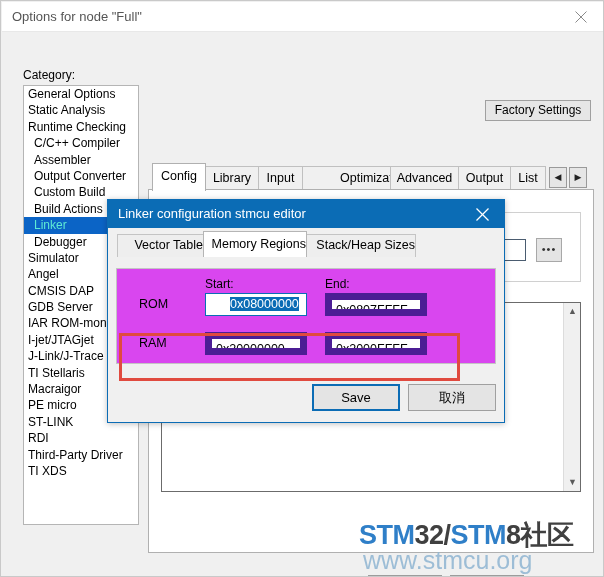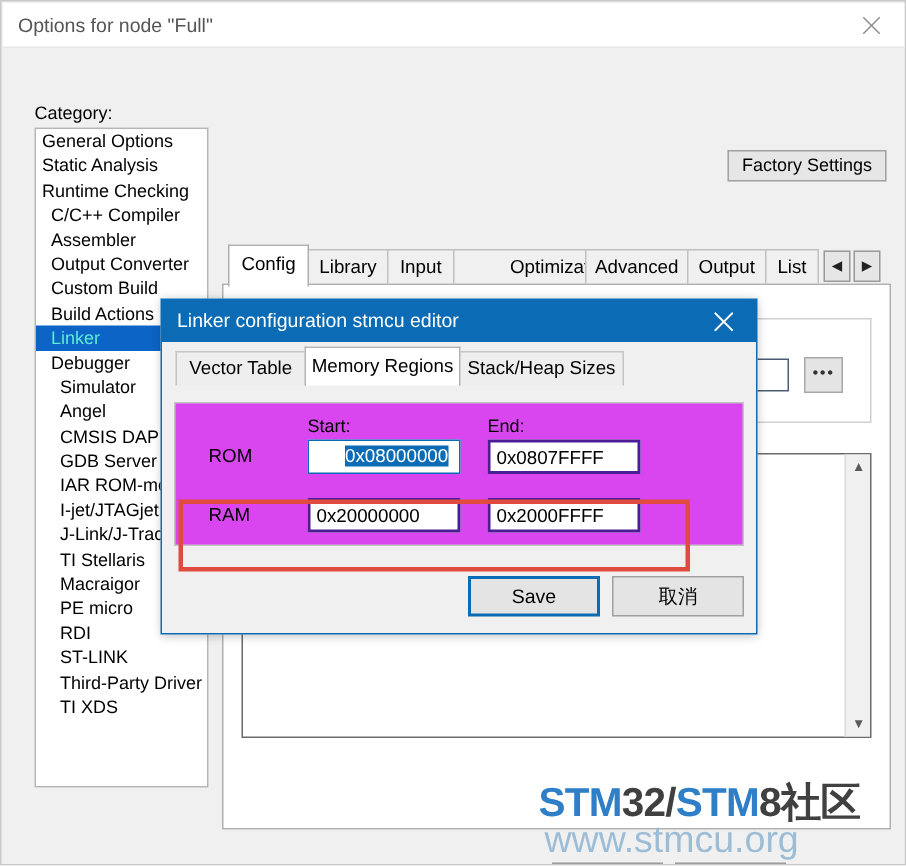--- a/index.html
+++ b/index.html
@@ -57,21 +57,21 @@
     overflow: hidden;
     font-size: 12px;
   }
   .cat-item {
     height: 16.4px; line-height: 16.4px;
     padding-left: 4px; color: #000;
     white-space: nowrap;
     cursor: default;
   }
   .cat-item.indent1 { padding-left: 10px; }
-  .cat-item.indent2 { padding-left: 16px; }
+  .cat-item.indent2 { padding-left: 4px; }
   .cat-item.selected { background: #0b64c6; color: #5eead4; }
 
   
   .factory-btn {
     position: absolute; left: 483px; top: 68px;
     width: 106px; height: 21px;
     background: #e6e6e6;
     border: 1px solid #a0a0a0;
     font-size: 12px; color: #000;
     text-align: center; line-height: 19px;
@@ -243,21 +243,21 @@
     width: 396px; height: 194px;
     background: #f0f0f0;
   }
   .mtab {
     position: absolute; top: 6px;
     height: 23px;
     background: #eeeeee;
     border: 1px solid #c4c4c4;
     border-bottom: none;
     font-size: 12.5px; color: #000;
-    text-align: center; line-height: 21px;
+    text-align: right; line-height: 21px;
     white-space: nowrap; cursor: default;
   }
   .mtab.active {
     top: 3px; height: 26px;
     background: #ffffff;
     border-color: #b5b5b5;
     line-height: 24px; z-index: 3;
   }
   .mtab-panel {
     position: absolute; left: 8px; top: 40px;
@@ -271,21 +271,21 @@
     font-size: 12px; color: #000;
   }
   .row-label {
     position: absolute;
     font-size: 12.5px; color: #000;
   }
   .addr-input {
     position: absolute;
     width: 102px; height: 23px;
     background: #ffffff;
-    border: 2px solid #4c1d95;
+    border: 7px solid #4c1d95;
     font-size: 12.5px; color: #000;
     padding-left: 4px; line-height: 21px;
     white-space: nowrap; overflow: hidden;
     cursor: text;
   }
   .addr-input.focused {
     border: 1px solid #0b6cb5;
     padding-left: 24px;
   }
   .sel-text {
@@ -347,22 +347,22 @@
         <div class="cat-item indent2">Simulator</div>
         <div class="cat-item indent2">Angel</div>
         <div class="cat-item indent2">CMSIS DAP</div>
         <div class="cat-item indent2">GDB Server</div>
         <div class="cat-item indent2">IAR ROM-moni</div>
         <div class="cat-item indent2">I-jet/JTAGjet</div>
         <div class="cat-item indent2">J-Link/J-Trace</div>
         <div class="cat-item indent2">TI Stellaris</div>
         <div class="cat-item indent2">Macraigor</div>
         <div class="cat-item indent2">PE micro</div>
+        <div class="cat-item indent2">ST-LINK</div>
         <div class="cat-item indent2">RDI</div>
-        <div class="cat-item indent2">ST-LINK</div>
         <div class="cat-item indent2">Third-Party Driver</div>
         <div class="cat-item indent2">TI XDS</div>
       </div>
 
     <div class="factory-btn">Factory Settings</div>
 
     <div class="rpane">
       <div class="tabstrip" id="tabstrip">
           <div class="tab active" style="left: 4px; width: 54px;">Config</div>
           <div class="tab" style="left: 57px; width: 54px;">Library</div>

